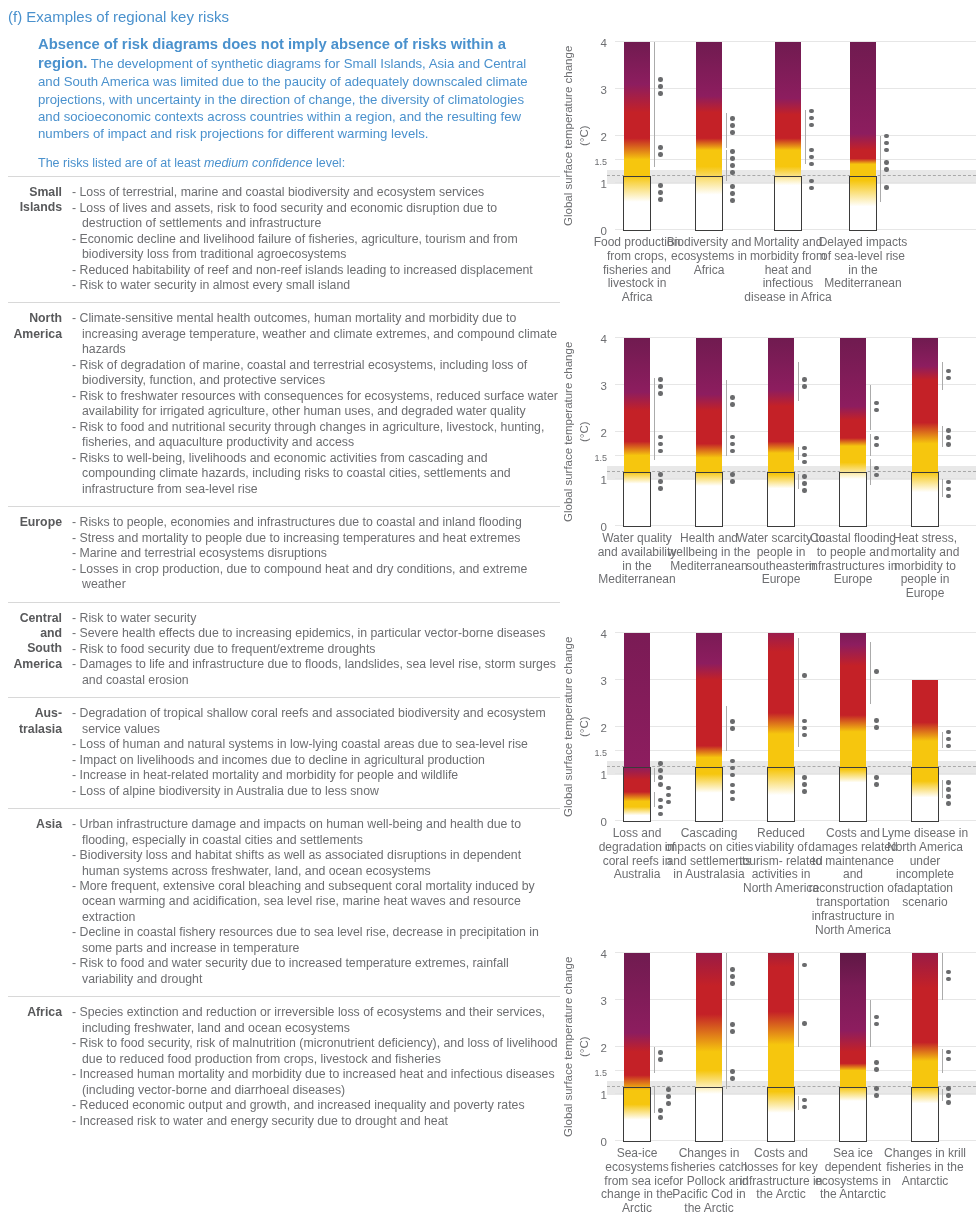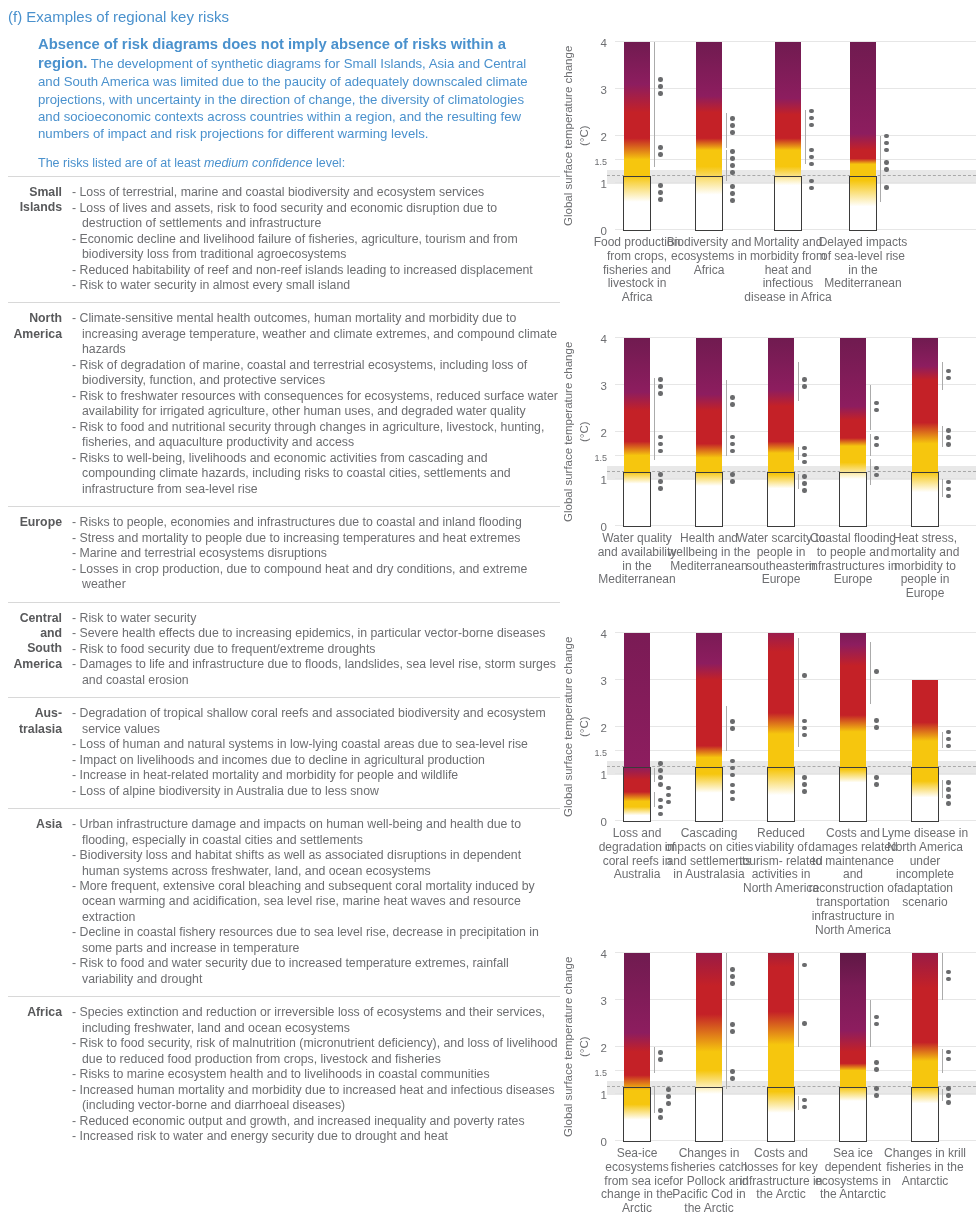--- a/index.html
+++ b/index.html
@@ -107,21 +107,20 @@
             <div class="risk-item">- More frequent, extensive coral bleaching and subsequent coral mortality induced by ocean warming and acidification, sea level rise, marine heat waves and resource extraction</div>
             <div class="risk-item">- Decline in coastal fishery resources due to sea level rise, decrease in precipitation in some parts and increase in temperature</div>
             <div class="risk-item">- Risk to food and water security due to increased temperature extremes, rainfall variability and drought</div>
           </div>
         </div>
         <div class="region">
           <div class="region-name">Africa</div>
           <div class="region-items">
             <div class="risk-item">- Species extinction and reduction or irreversible loss of ecosystems and their services, including freshwater, land and ocean ecosystems</div>
             <div class="risk-item">- Risk to food security, risk of malnutrition (micronutrient deficiency), and loss of livelihood due to reduced food production from crops, livestock and fisheries</div>
-            <div class="risk-item">- Risks to marine ecosystem health and to livelihoods in coastal communities</div>
             <div class="risk-item">- Increased human mortality and morbidity due to increased heat and infectious diseases (including vector-borne and diarrhoeal diseases)</div>
             <div class="risk-item">- Reduced economic output and growth, and increased inequality and poverty rates</div>
             <div class="risk-item">- Increased risk to water and energy security due to drought and heat</div>
           </div>
         </div>
       </div>
   </div>
   <div id="charts">
       <div class="panel" style="top: 42px; height: 288px;">
         <div class="ylab">Global surface temperature change (°C)</div>

